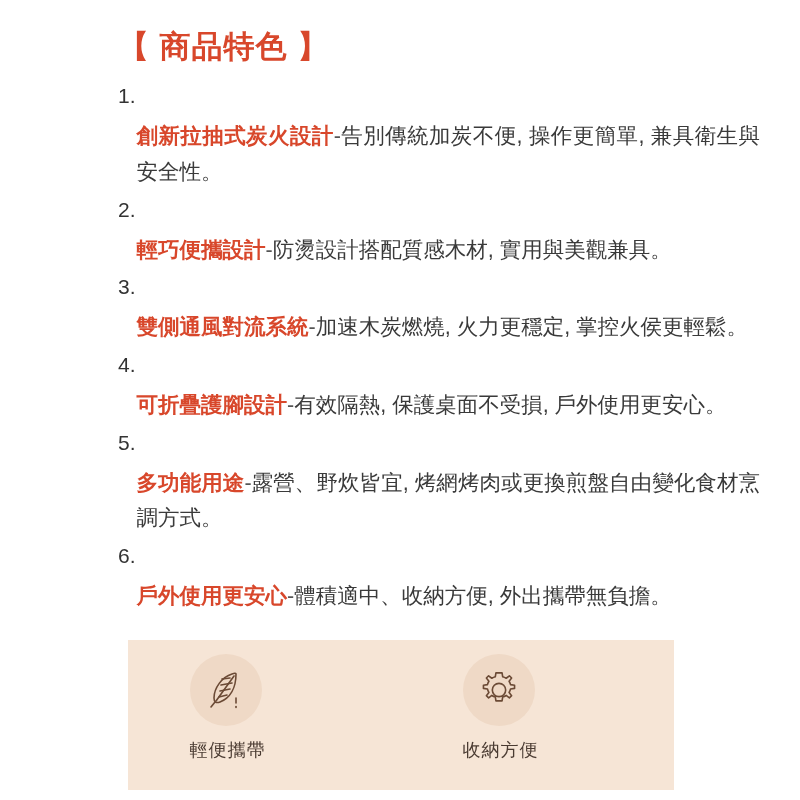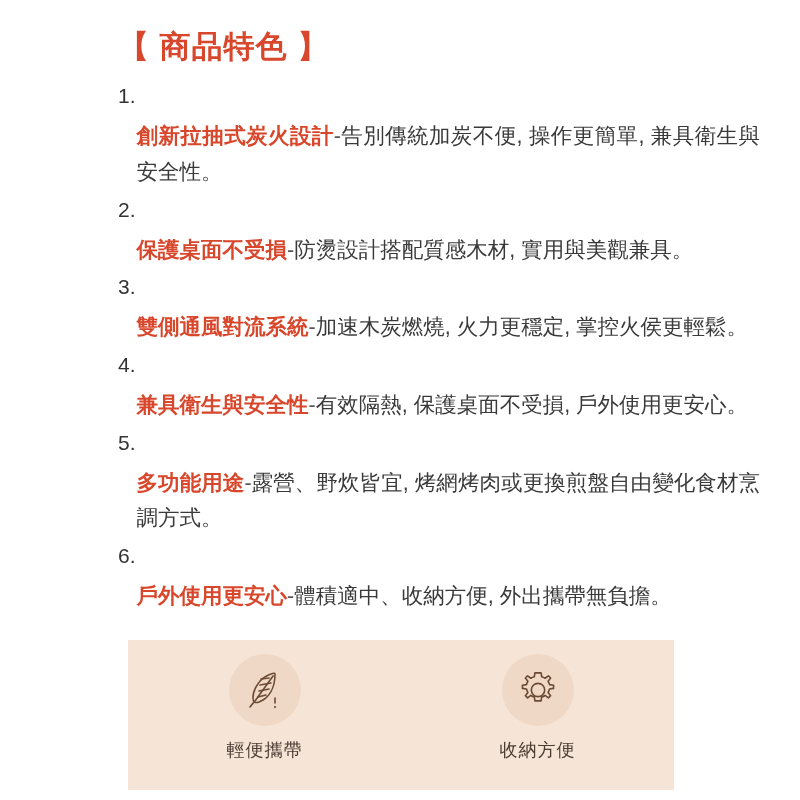--- a/index.html
+++ b/index.html
@@ -76,21 +76,21 @@
     display: flex;
     align-items: flex-start;
     justify-content: space-around;
     padding-top: 14px;
     box-sizing: border-box;
   }
   .badge {
     width: 150px;
     display: flex;
     flex-direction: column;
-    align-items: center;
+    align-items: flex-start;
   }
   .badge-circle {
     width: 72px;
     height: 72px;
     border-radius: 50%;
     background: #efd9c6;
     display: flex;
     align-items: center;
     justify-content: center;
   }
@@ -112,31 +112,31 @@
 
   <ul class="feature-list">
 
     <li class="feature-item">
       <span class="item-num">1.</span>
       <span class="item-body"><span class="item-title">創新拉抽式炭火設計</span><span class="item-dash">-</span><span class="item-desc">告別傳統加炭不便, 操作更簡單, 兼具衛生與安全性。</span></span>
     </li>
 
     <li class="feature-item">
       <span class="item-num">2.</span>
-      <span class="item-body"><span class="item-title">保護桌面不受損</span><span class="item-dash">-</span><span class="item-desc">防燙設計搭配質感木材, 實用與美觀兼具。</span></span>
+      <span class="item-body"><span class="item-title">輕巧便攜設計</span><span class="item-dash">-</span><span class="item-desc">防燙設計搭配質感木材, 實用與美觀兼具。</span></span>
     </li>
 
     <li class="feature-item">
       <span class="item-num">3.</span>
       <span class="item-body"><span class="item-title">雙側通風對流系統</span><span class="item-dash">-</span><span class="item-desc">加速木炭燃燒, 火力更穩定, 掌控火侯更輕鬆。</span></span>
     </li>
 
     <li class="feature-item">
       <span class="item-num">4.</span>
-      <span class="item-body"><span class="item-title">兼具衛生與安全性</span><span class="item-dash">-</span><span class="item-desc">有效隔熱, 保護桌面不受損, 戶外使用更安心。</span></span>
+      <span class="item-body"><span class="item-title">可折疊護腳設計</span><span class="item-dash">-</span><span class="item-desc">有效隔熱, 保護桌面不受損, 戶外使用更安心。</span></span>
     </li>
 
     <li class="feature-item">
       <span class="item-num">5.</span>
       <span class="item-body"><span class="item-title">多功能用途</span><span class="item-dash">-</span><span class="item-desc">露營、野炊皆宜, 烤網烤肉或更換煎盤自由變化食材烹調方式。</span></span>
     </li>
 
     <li class="feature-item">
       <span class="item-num">6.</span>
       <span class="item-body"><span class="item-title">戶外使用更安心</span><span class="item-dash">-</span><span class="item-desc">體積適中、收納方便, 外出攜帶無負擔。</span></span>

